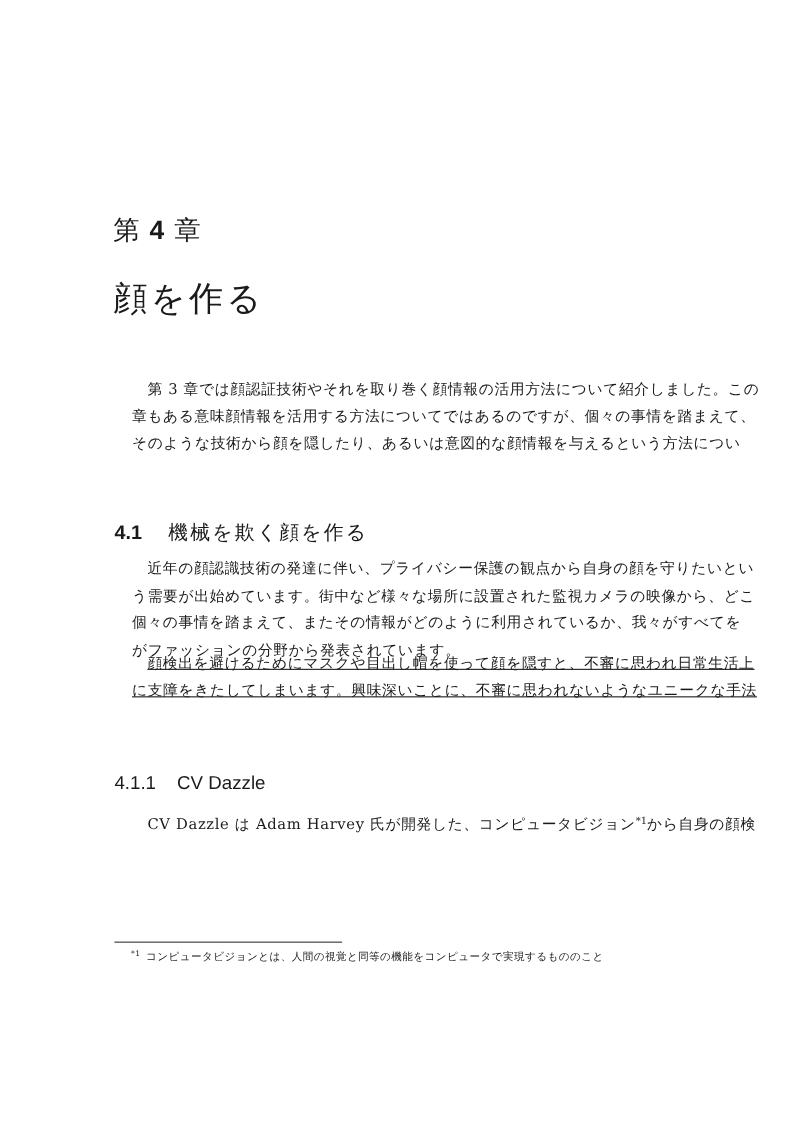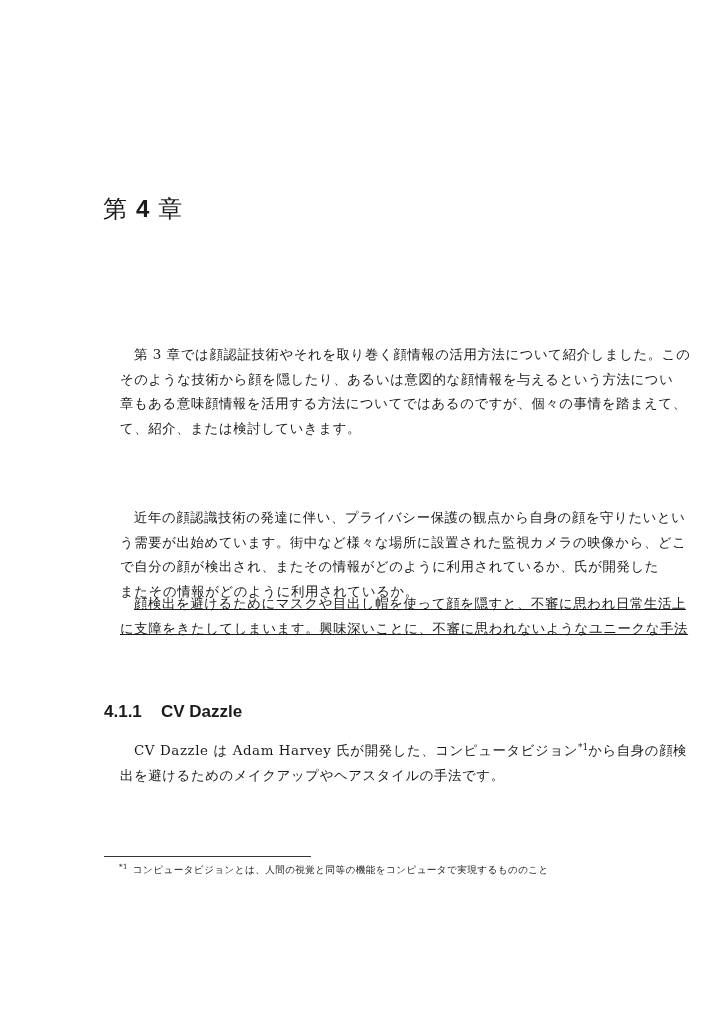--- a/index.html
+++ b/index.html
@@ -28,21 +28,21 @@
 
     .section-heading {
       position: absolute; left: 104px; top: 471px;
       font-size: 18px; line-height: 26px;
     }
     .section-heading .num { font-family: "Liberation Sans", sans-serif; font-weight: bold; display: inline-block; width: 49px; }
     .section-heading .title { letter-spacing: 2px; }
 
     .subsection-heading {
       position: absolute; left: 104px; top: 700px;
-      font-family: "Liberation Sans", sans-serif; font-weight: bold;
+      font-family: "Liberation Sans", sans-serif; font-weight: normal;
       font-size: 17px; line-height: 24px;
     }
     .subsection-heading .num { display: inline-block; width: 57px; }
 
     sup.fnref { font-size: 9px; vertical-align: 5px; letter-spacing: 0; }
 
     .footnote-rule {
       position: absolute; left: 104px; top: 856px; width: 207px; height: 0;
       border-top: 1px solid #333;
     }
@@ -59,48 +59,50 @@
   </style>
 </head>
 <body>
 
 <div class="page">
 
   <div class="chapter-label sans">
     <span>第</span><span class="num">4</span><span>章</span>
   </div>
 
+  <div class="chapter-title sans">顔を作る</div>
 
   <p class="para serif" style="top:343px;">
     <span class="line indent">第 3 章では顔認証技術やそれを取り巻く顔情報の活用方法について紹介しました。この</span>
+    <span class="line">章もある意味顔情報を活用する方法についてではあるのですが、個々の事情を踏まえて、</span>
     <span class="line">そのような技術から顔を隠したり、あるいは意図的な顔情報を与えるという方法につい</span>
-    <span class="line">章もある意味顔情報を活用する方法についてではあるのですが、個々の事情を踏まえて、</span>
-    <span class="line">て、紹介、または検討していきます。</span>
   </p>
 
+  <div class="section-heading sans">
+    <span class="num">4.1</span><span class="title">機械を欺く顔を作る</span>
+  </div>
 
   <p class="para serif" style="top:506px;">
     <span class="line indent">近年の顔認識技術の発達に伴い、プライバシー保護の観点から自身の顔を守りたいとい</span>
     <span class="line">う需要が出始めています。街中など様々な場所に設置された監視カメラの映像から、どこ</span>
-    <span class="line">で自分の顔が検出され、またその情報がどのように利用されているか、氏が開発した</span>
-    <span class="line">またその情報がどのように利用されているか。</span>
+    <span class="line">個々の事情を踏まえて、またその情報がどのように利用されているか、我々がすべてを</span>
+    <span class="line">がファッションの分野から発表されています。</span>
   </p>
 
   <p class="para serif" style="top:592px;text-decoration:underline;">
     <span class="line indent">顔検出を避けるためにマスクや目出し帽を使って顔を隠すと、不審に思われ日常生活上</span>
     <span class="line">に支障をきたしてしまいます。興味深いことに、不審に思われないようなユニークな手法</span>
   </p>
 
   <div class="subsection-heading">
     <span class="num">4.1.1</span><span>CV Dazzle</span>
   </div>
 
   <p class="para serif" style="top:735px;">
     <span class="line indent"><span>CV Dazzle は Adam Harvey 氏が開発した、コンピュータビジョン</span><sup class="fnref">*1</sup><span>から自身の顔検</span></span>
-    <span class="line">出を避けるためのメイクアップやヘアスタイルの手法です。</span>
   </p>
 
   <div class="footnote-rule"></div>
 
   <div class="footnote serif">
     <sup>*1</sup><span>コンピュータビジョンとは、人間の視覚と同等の機能をコンピュータで実現するもののこと</span>
   </div>
 
 
 </div>

